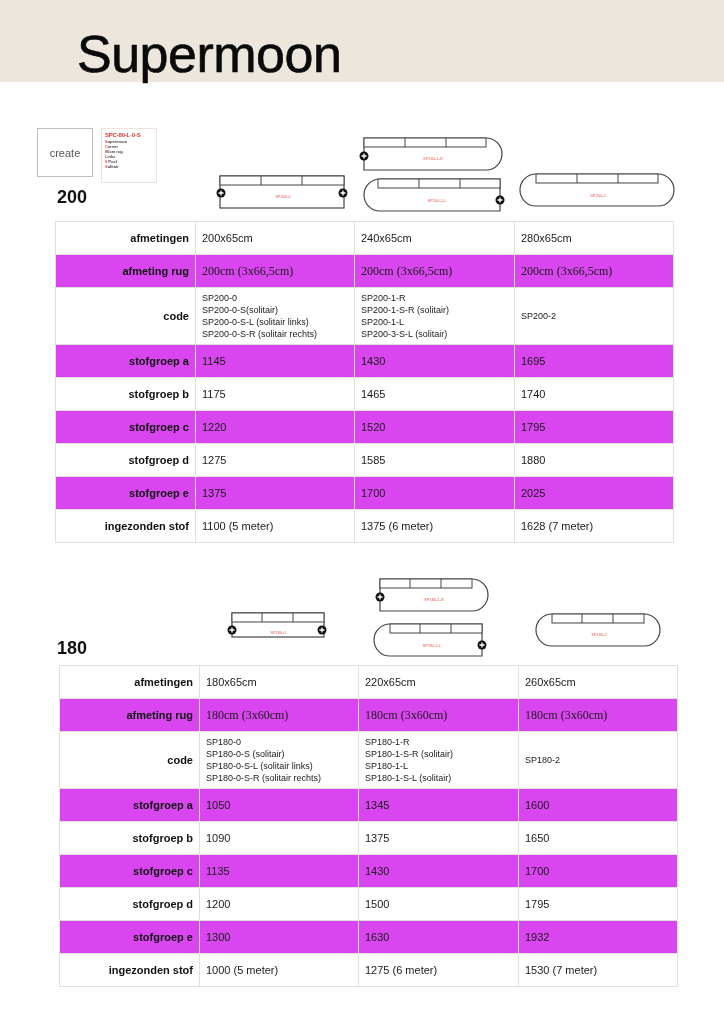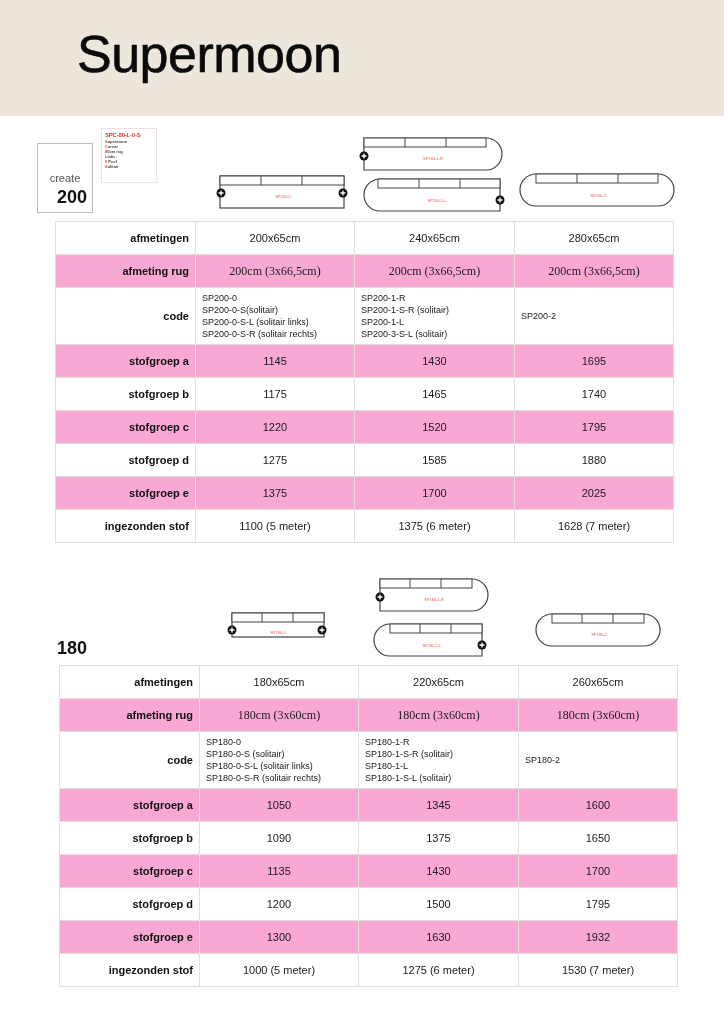--- a/index.html
+++ b/index.html
@@ -1,38 +1,38 @@
 <!DOCTYPE html>
 <html><head>
 <meta charset="utf-8">
 <style>
   * { box-sizing: border-box; margin: 0; padding: 0; }
   html, body { width: 724px; height: 1024px; background: #ffffff; overflow: hidden; }
   body { position: relative; font-family: "Liberation Sans", "DejaVu Sans", sans-serif; color: #111; }
 
-  .header { position: absolute; left: 0; top: 0; width: 724px; height: 116px; background: #ede6dc; }
+  .header { position: absolute; left: 0; top: 0; width: 724px; height: 82px; background: #ede6dc; }
   .header h1 { position: absolute; left: 77px; top: 24px; font-size: 52px; font-weight: 400; letter-spacing: -0.5px; color: #0a0a0a; -webkit-text-stroke: 0.6px #0a0a0a; }
 
-  .logo-box { position: absolute; left: 37px; top: 143px; width: 56px; height: 70px; border: 1px solid #bdbdbd; background: #fff; display: flex; align-items: center; justify-content: center; font-size: 11px; color: #555; }
+  .logo-box { position: absolute; left: 37px; top: 128px; width: 56px; height: 49px; border: 1px solid #bdbdbd; background: #fff; display: flex; align-items: center; justify-content: center; font-size: 11px; color: #555; }
   .legend-card { position: absolute; left: 101px; top: 128px; width: 56px; height: 55px; border: 1px solid #eee3dc; background: #fff; padding: 3px 3px; }
   .legend-card .code { font-size: 6px; font-weight: 700; color: #e0392f; letter-spacing: -0.2px; margin-bottom: 1px; }
   .legend-card .line { font-size: 4px; line-height: 5px; font-weight: 700; color: #444; }
   .legend-card .line .first { color: #e0392f; }
 
   .section-label { position: absolute; font-size: 18px; font-weight: 700; color: #111; }
 
   .diagram { position: absolute; }
   .diagram svg { display: block; overflow: visible; }
   .diagram .diag-label { position: absolute; font-size: 4px; color: #e55b52; width: 100%; text-align: center; }
 
   table.spec { position: absolute; border-collapse: collapse; table-layout: fixed; font-size: 11px; }
   table.spec td { border: 1px solid #e3e0db; padding: 0 6px; vertical-align: middle; }
-  table.spec tr.shaded td { background: #f9a8d4; }
+  table.spec tr.shaded td { background: #d946ef; }
   table.spec td.lbl { font-weight: 700; font-size: 11px; color: #111; padding-left: 8px; text-align: right; }
-  table.spec td.val { text-align: center; font-size: 11px; color: #1a1a1a; }
+  table.spec td.val { font-size: 11px; color: #1a1a1a; }
   table.spec td.val.large { font-size: 12px; font-family: Liberation Serif, serif; }
   table.spec td.codes { text-align: left; font-size: 9px; line-height: 12px; color: #1a1a1a; padding-left: 6px; }
   table.spec td.codes div { white-space: nowrap; }
 </style>
 </head>
 <body>
 
 <div class="header">
   <h1>Supermoon</h1>
 </div>

